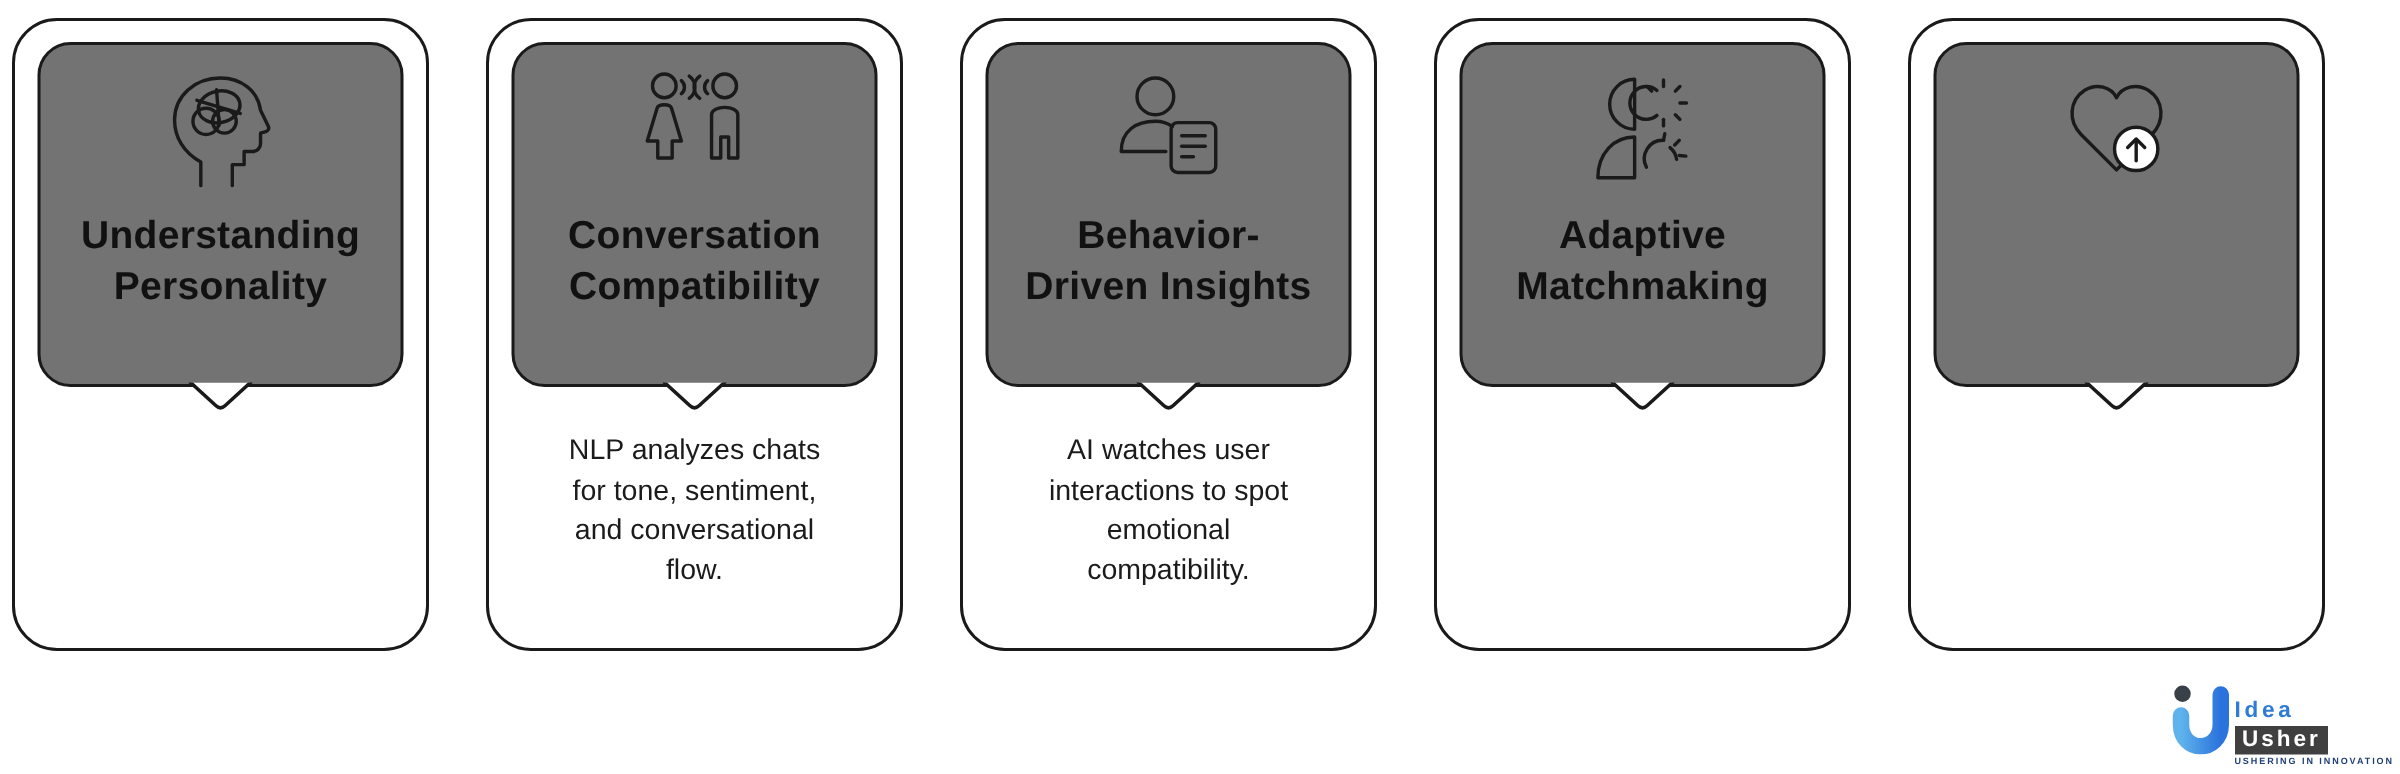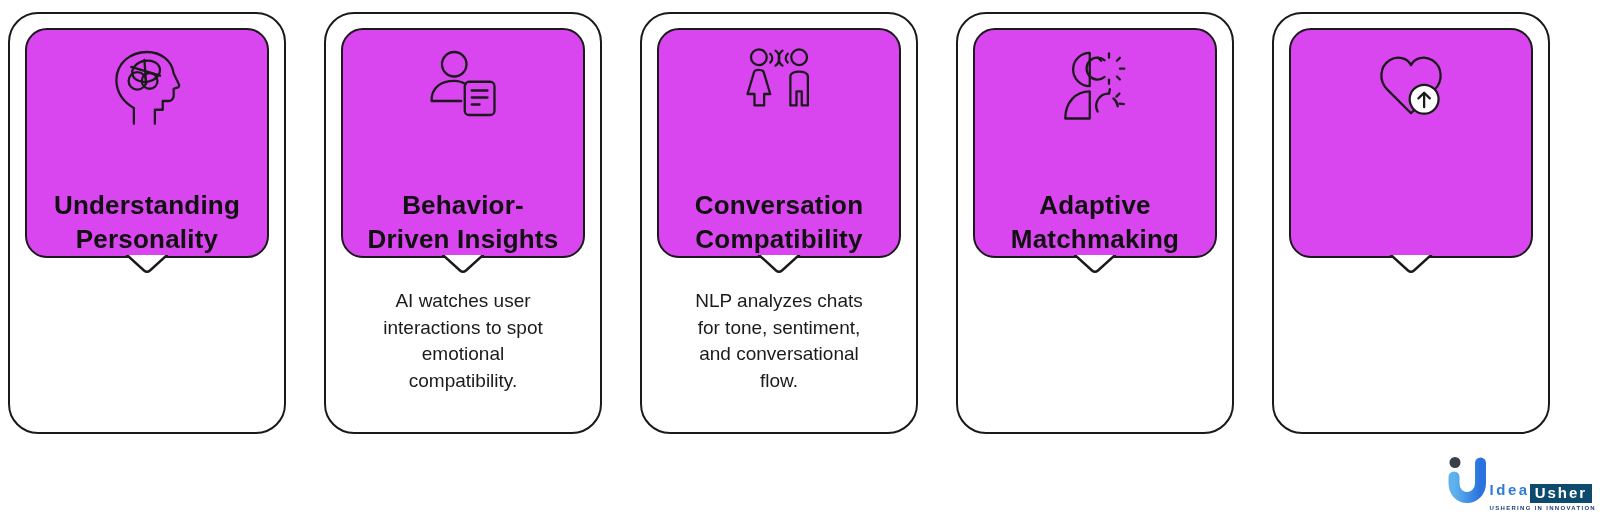--- a/index.html
+++ b/index.html
@@ -12,22 +12,22 @@
   }
   .cards { position:absolute; left:8px; top:12px; display:flex; gap:38px; }
   .card {
     box-sizing:border-box; width:278px; height:422px;
     border:2px solid #1a1a1a; border-radius:30px;
     background:#fff; display:flex; flex-direction:column;
   }
   .bubble-wrap { position:relative; margin:14px 15px 0 15px; }
   .bubble {
     box-sizing:border-box; height:230px;
-    border:2px solid #1a1a1a; border-radius:22px; background:#d946ef;
-    display:flex; flex-direction:column; align-items:center; padding-top:13px;justify-content:space-between;
+    border:2px solid #1a1a1a; border-radius:22px; background:#737373;
+    display:flex; flex-direction:column; align-items:center; padding-top:13px;
   }
   .tail { position:absolute; top:227px; left:50%; transform:translateX(-50%); width:46px; height:24px; }
   .icon-box { height:88px; display:flex; align-items:center; justify-content:center; }
   .icon-box svg { height:84px; width:auto; display:block; }
   .icon path, .icon circle, .icon ellipse, .icon line, .icon rect {
     fill:none; stroke:#1a1a1a; stroke-width:2.6;
     stroke-linecap:round; stroke-linejoin:round;
   }
   .icon .fill-white { fill:#ffffff; }
   .card-title {
@@ -37,23 +37,23 @@
   }
   .desc-area { flex:1; display:flex; align-items:center; justify-content:center; padding:0 8px 8px; }
   .card-desc {
     font-size:19px; line-height:26.5px; color:#1b1b1b;
     text-align:center; white-space:pre-line;
   }
   
   .logo { position:absolute; right:4px; bottom:5px; }
   .logo-row { display:flex; align-items:flex-end; }
   .logo-mark { width:42px; height:47px; display:block; }
-  .logo-text { display:flex; flex-direction:row; align-items:flex-start; margin-left:2px; }
+  .logo-text { display:flex; flex-direction:column; align-items:flex-start; margin-left:2px; }
   .logo-idea { color:#2e7cd6; font-weight:700; font-size:15px; letter-spacing:2.5px; line-height:16px; }
-  .logo-usher { background:#0c4a6e; color:#ffffff; font-weight:700; font-size:15px; letter-spacing:2px; line-height:16px; padding:1px 5px 2px 5px; margin-top:2px; }
+  .logo-usher { background:#404040; color:#ffffff; font-weight:700; font-size:15px; letter-spacing:2px; line-height:16px; padding:1px 5px 2px 5px; margin-top:2px; }
   .logo-tagline { margin-left:44px; margin-top:2px; font-size:6px; font-weight:700; color:#1e3f77; letter-spacing:1.3px; white-space:nowrap; }
 </style>
 </head>
 <body>
 
 <div class="cards">
 
   <div class="card">
     <div class="bubble-wrap">
       <div class="bubble">
@@ -67,49 +67,20 @@
             <line x1="45" y1="17" x2="47" y2="44"></line>
           </svg>
         </div>
         <div class="card-title">Understanding
 Personality</div>
       </div>
       <svg class="tail" viewBox="0 0 46 24">
         <path d="M3,0 L43,0 L26,16 Q23,18.5 20,16 Z" fill="#ffffff" stroke="none"></path>
         <path d="M3,0 L20,15.5 Q23,18.2 26,15.5 L43,0" fill="none" stroke="#1a1a1a" stroke-width="2.4" stroke-linecap="round"></path>
       </svg>
-    </div>
-  </div>
-
-  <div class="card">
-    <div class="bubble-wrap">
-      <div class="bubble">
-        <div class="icon-box icon">
-          <svg viewBox="0 0 96 96">
-            <circle cx="38" cy="22" r="14"></circle>
-            <path d="M51,45 C47.5,42.5 43,41 38,41 C23.5,41 12,48 12,64 L46,64"></path>
-            <rect x="50" y="42" width="34" height="38" rx="5"></rect>
-            <line x1="58" y1="52" x2="76" y2="52"></line>
-            <line x1="58" y1="60" x2="76" y2="60"></line>
-            <line x1="58" y1="68" x2="67" y2="68"></line>
-          </svg>
-        </div>
-        <div class="card-title">Behavior-
-Driven Insights</div>
-      </div>
-      <svg class="tail" viewBox="0 0 46 24">
-        <path d="M3,0 L43,0 L26,16 Q23,18.5 20,16 Z" fill="#ffffff" stroke="none"></path>
-        <path d="M3,0 L20,15.5 Q23,18.2 26,15.5 L43,0" fill="none" stroke="#1a1a1a" stroke-width="2.4" stroke-linecap="round"></path>
-      </svg>
-    </div>
-    <div class="desc-area">
-      <div class="card-desc">AI watches user
-interactions to spot
-emotional
-compatibility.</div>
     </div>
   </div>
 
   <div class="card">
     <div class="bubble-wrap">
       <div class="bubble">
         <div class="icon-box icon">
           <svg viewBox="0 0 96 96">
             <circle cx="25" cy="14" r="9"></circle>
             <path d="M12,56 L19.5,31 C20.5,27.5 29.5,27.5 30.5,31 L38,56 L31,56 L31,69 L20,69 L20,56 Z"></path>
@@ -127,20 +98,49 @@
       <svg class="tail" viewBox="0 0 46 24">
         <path d="M3,0 L43,0 L26,16 Q23,18.5 20,16 Z" fill="#ffffff" stroke="none"></path>
         <path d="M3,0 L20,15.5 Q23,18.2 26,15.5 L43,0" fill="none" stroke="#1a1a1a" stroke-width="2.4" stroke-linecap="round"></path>
       </svg>
     </div>
     <div class="desc-area">
       <div class="card-desc">NLP analyzes chats
 for tone, sentiment,
 and conversational
 flow.</div>
+    </div>
+  </div>
+
+  <div class="card">
+    <div class="bubble-wrap">
+      <div class="bubble">
+        <div class="icon-box icon">
+          <svg viewBox="0 0 96 96">
+            <circle cx="38" cy="22" r="14"></circle>
+            <path d="M51,45 C47.5,42.5 43,41 38,41 C23.5,41 12,48 12,64 L46,64"></path>
+            <rect x="50" y="42" width="34" height="38" rx="5"></rect>
+            <line x1="58" y1="52" x2="76" y2="52"></line>
+            <line x1="58" y1="60" x2="76" y2="60"></line>
+            <line x1="58" y1="68" x2="67" y2="68"></line>
+          </svg>
+        </div>
+        <div class="card-title">Behavior-
+Driven Insights</div>
+      </div>
+      <svg class="tail" viewBox="0 0 46 24">
+        <path d="M3,0 L43,0 L26,16 Q23,18.5 20,16 Z" fill="#ffffff" stroke="none"></path>
+        <path d="M3,0 L20,15.5 Q23,18.2 26,15.5 L43,0" fill="none" stroke="#1a1a1a" stroke-width="2.4" stroke-linecap="round"></path>
+      </svg>
+    </div>
+    <div class="desc-area">
+      <div class="card-desc">AI watches user
+interactions to spot
+emotional
+compatibility.</div>
     </div>
   </div>
 
   <div class="card">
     <div class="bubble-wrap">
       <div class="bubble">
         <div class="icon-box icon">
           <svg viewBox="0 0 96 96">
             <path d="M42,9 C31.5,9 23,17.5 23,28 C23,38.5 31.5,47 42,47 Z"></path>
             <path d="M42,53 C26,53 14,65.5 14,84 L42,84 Z"></path>

